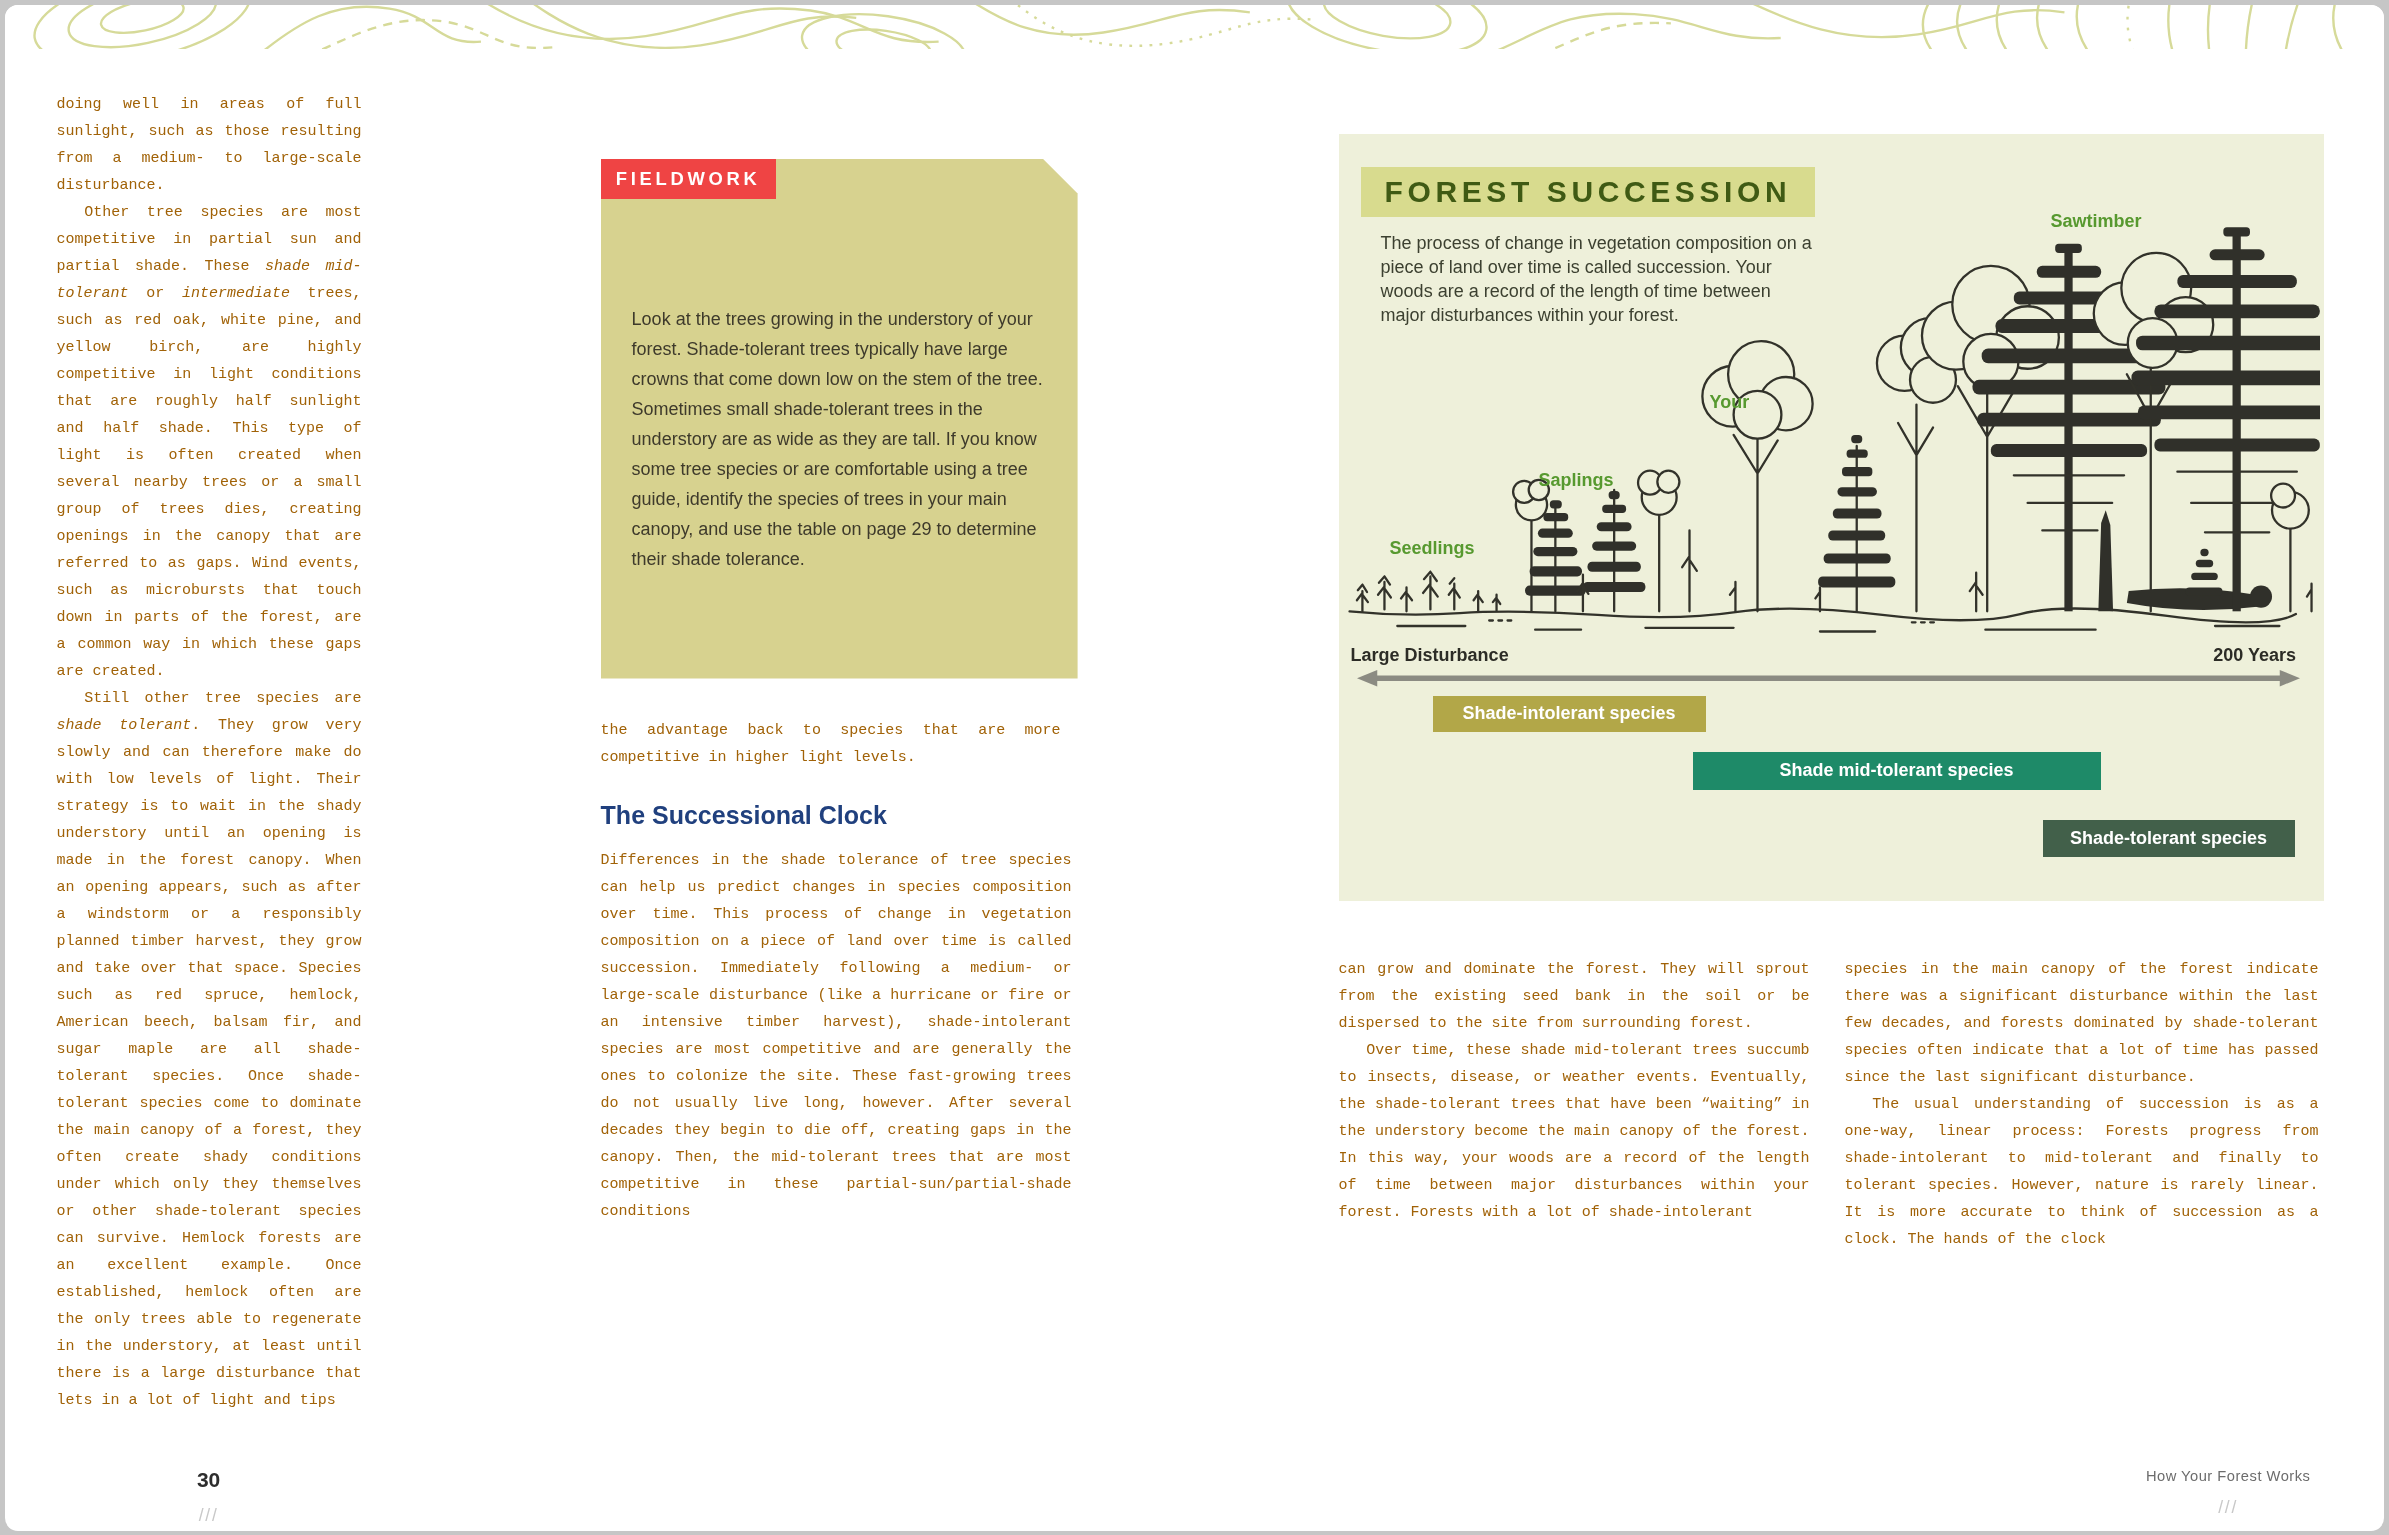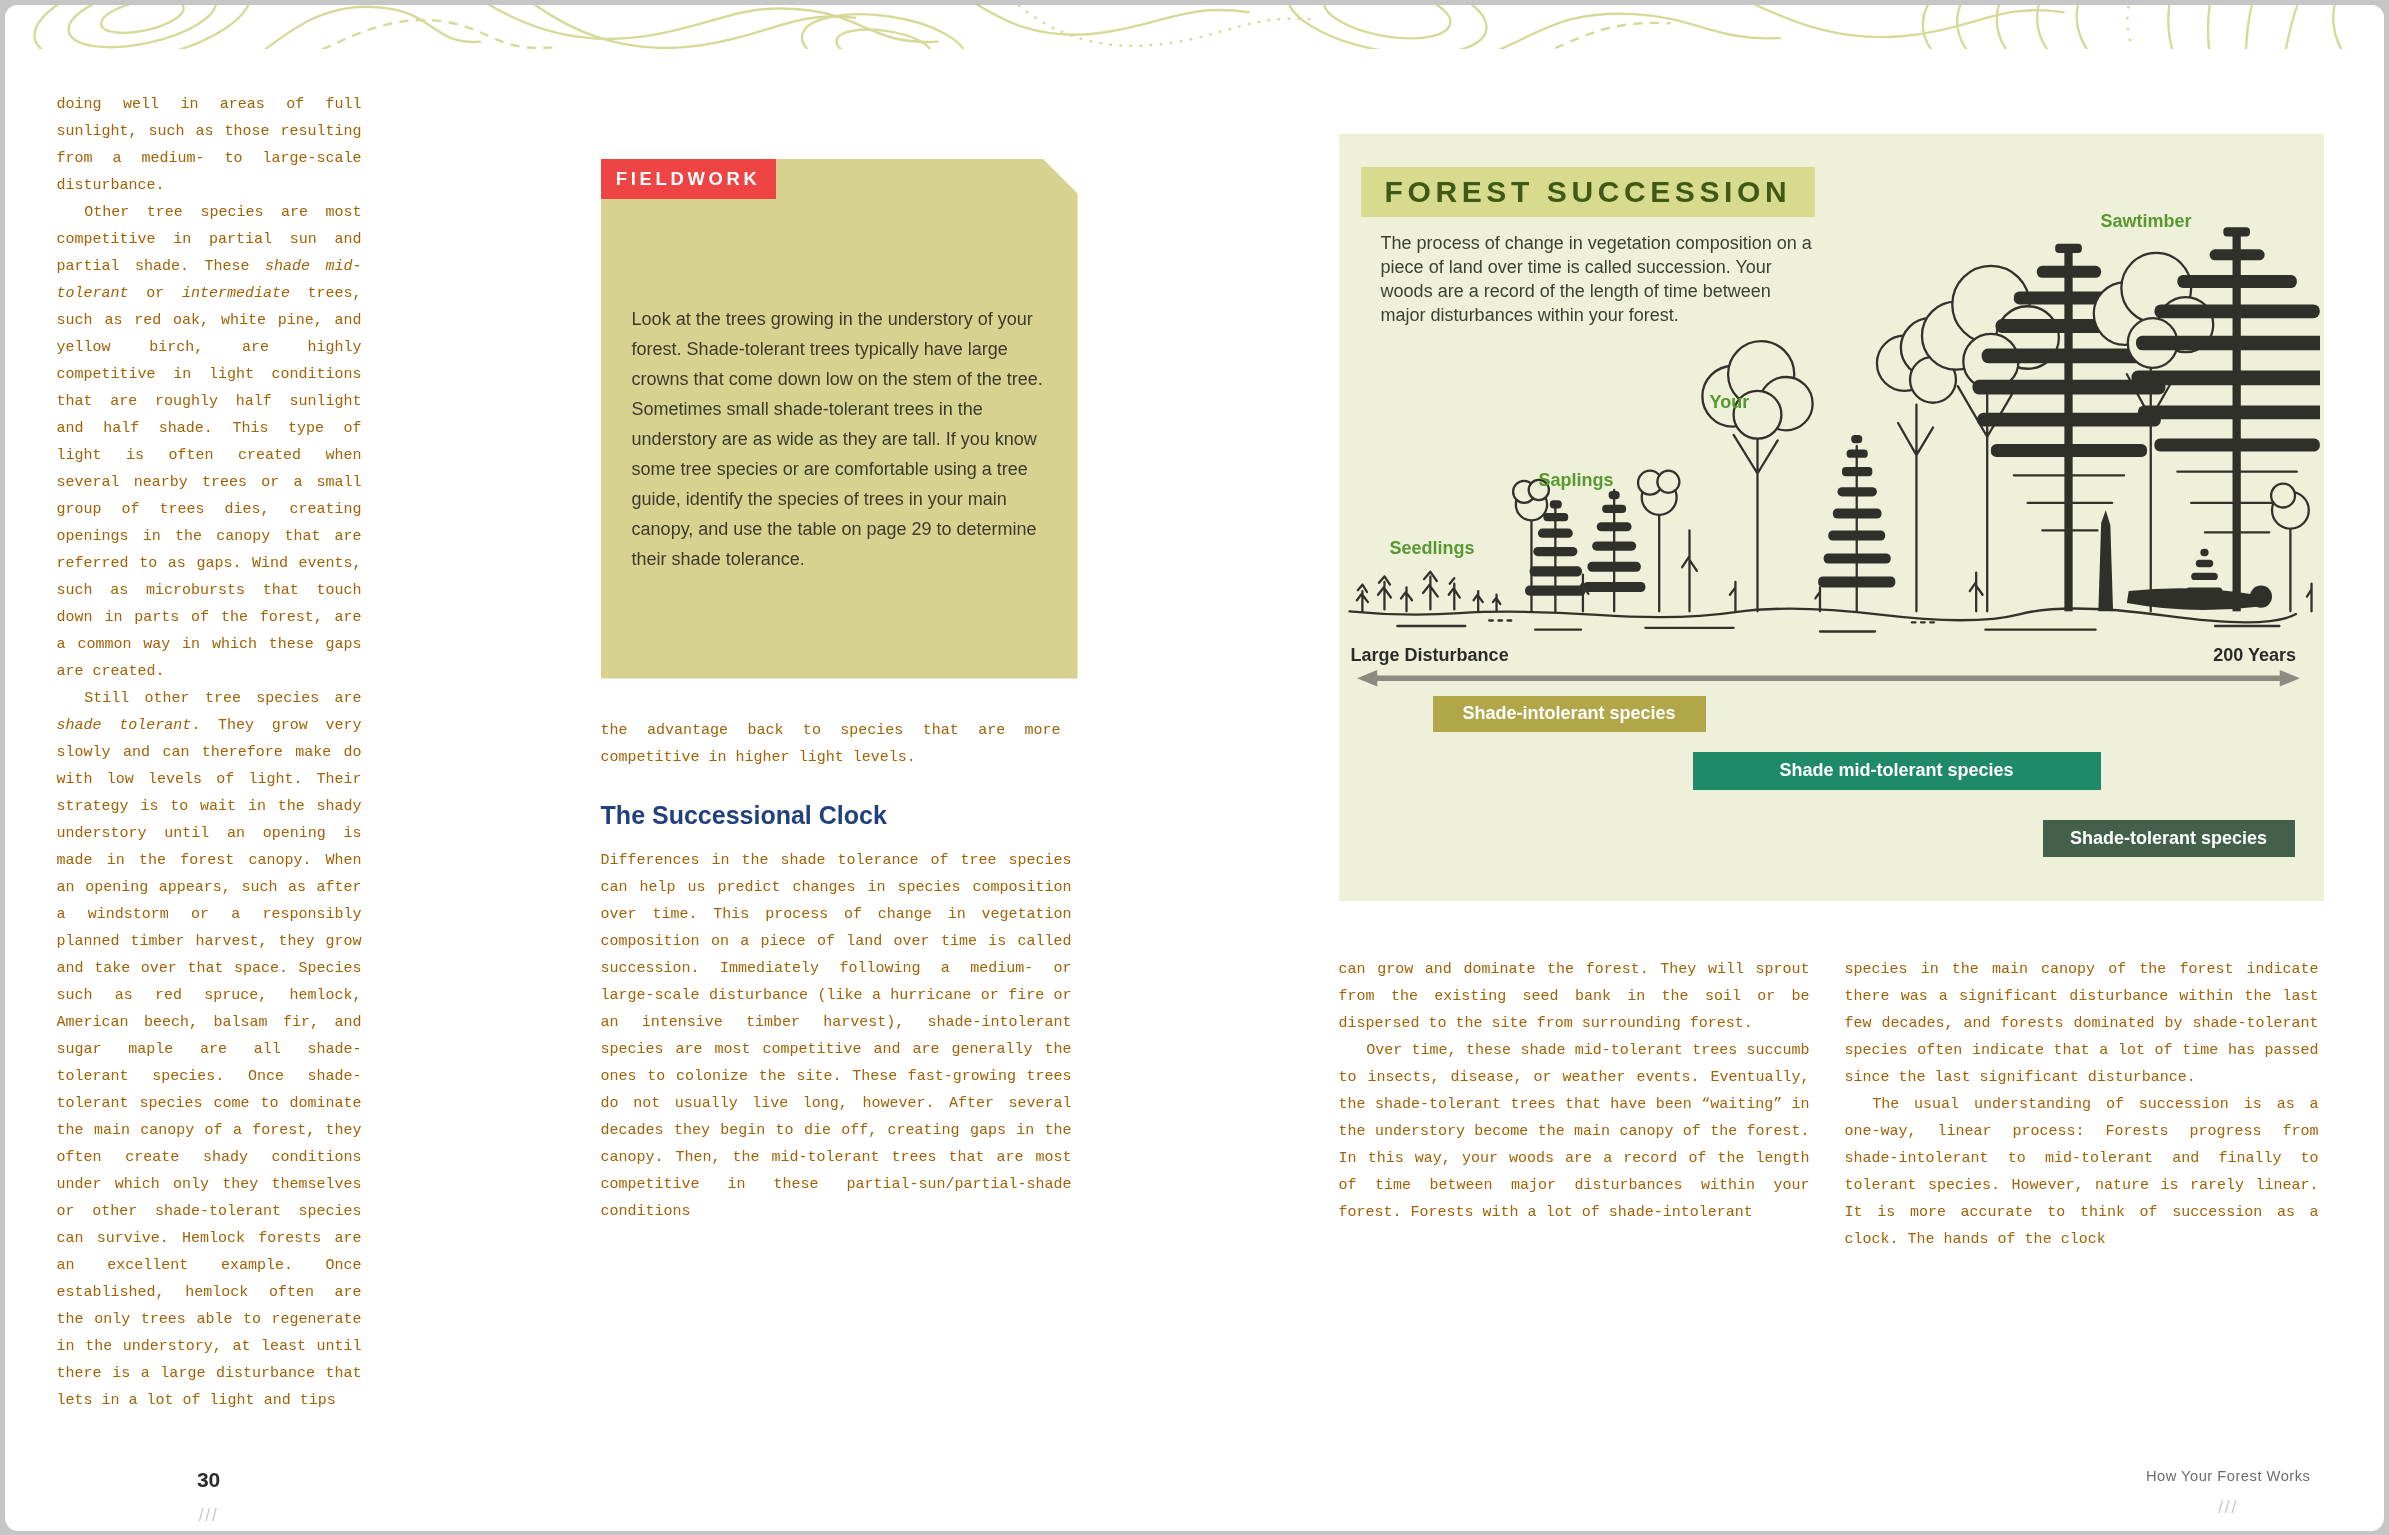--- a/index.html
+++ b/index.html
@@ -69,21 +69,21 @@
     position:absolute;left:42px;top:97px;width:439px;
     color:#3c4030;font-size:18px;line-height:24px;
   }
   .illustration{position:absolute;left:3.7px;top:62px;width:978px;height:464px;}
   .stage-label{
     position:absolute;color:#57992f;font-weight:bold;font-size:18px;white-space:nowrap;
   }
   .lbl-seedlings{left:51px;top:404px;}
   .lbl-saplings{left:200px;top:336px;}
   .lbl-poles{left:371px;top:258px;}
-  .lbl-sawtimber{left:762px;top:77px;}
+  .lbl-sawtimber{left:712px;top:77px;}
   .timeline-label{
     position:absolute;top:511px;color:#2c2c26;font-weight:bold;font-size:18px;white-space:nowrap;
   }
   .timeline-label.start{left:12px;}
   .timeline-label.end{right:27.6px;}
   .arrow-wrap{position:absolute;left:18.4px;top:535px;width:943px;height:18.4px;}
   .bar{
     position:absolute;display:flex;align-items:center;justify-content:center;
     color:#ffffff;font-weight:bold;font-size:18px;white-space:nowrap;
   }

